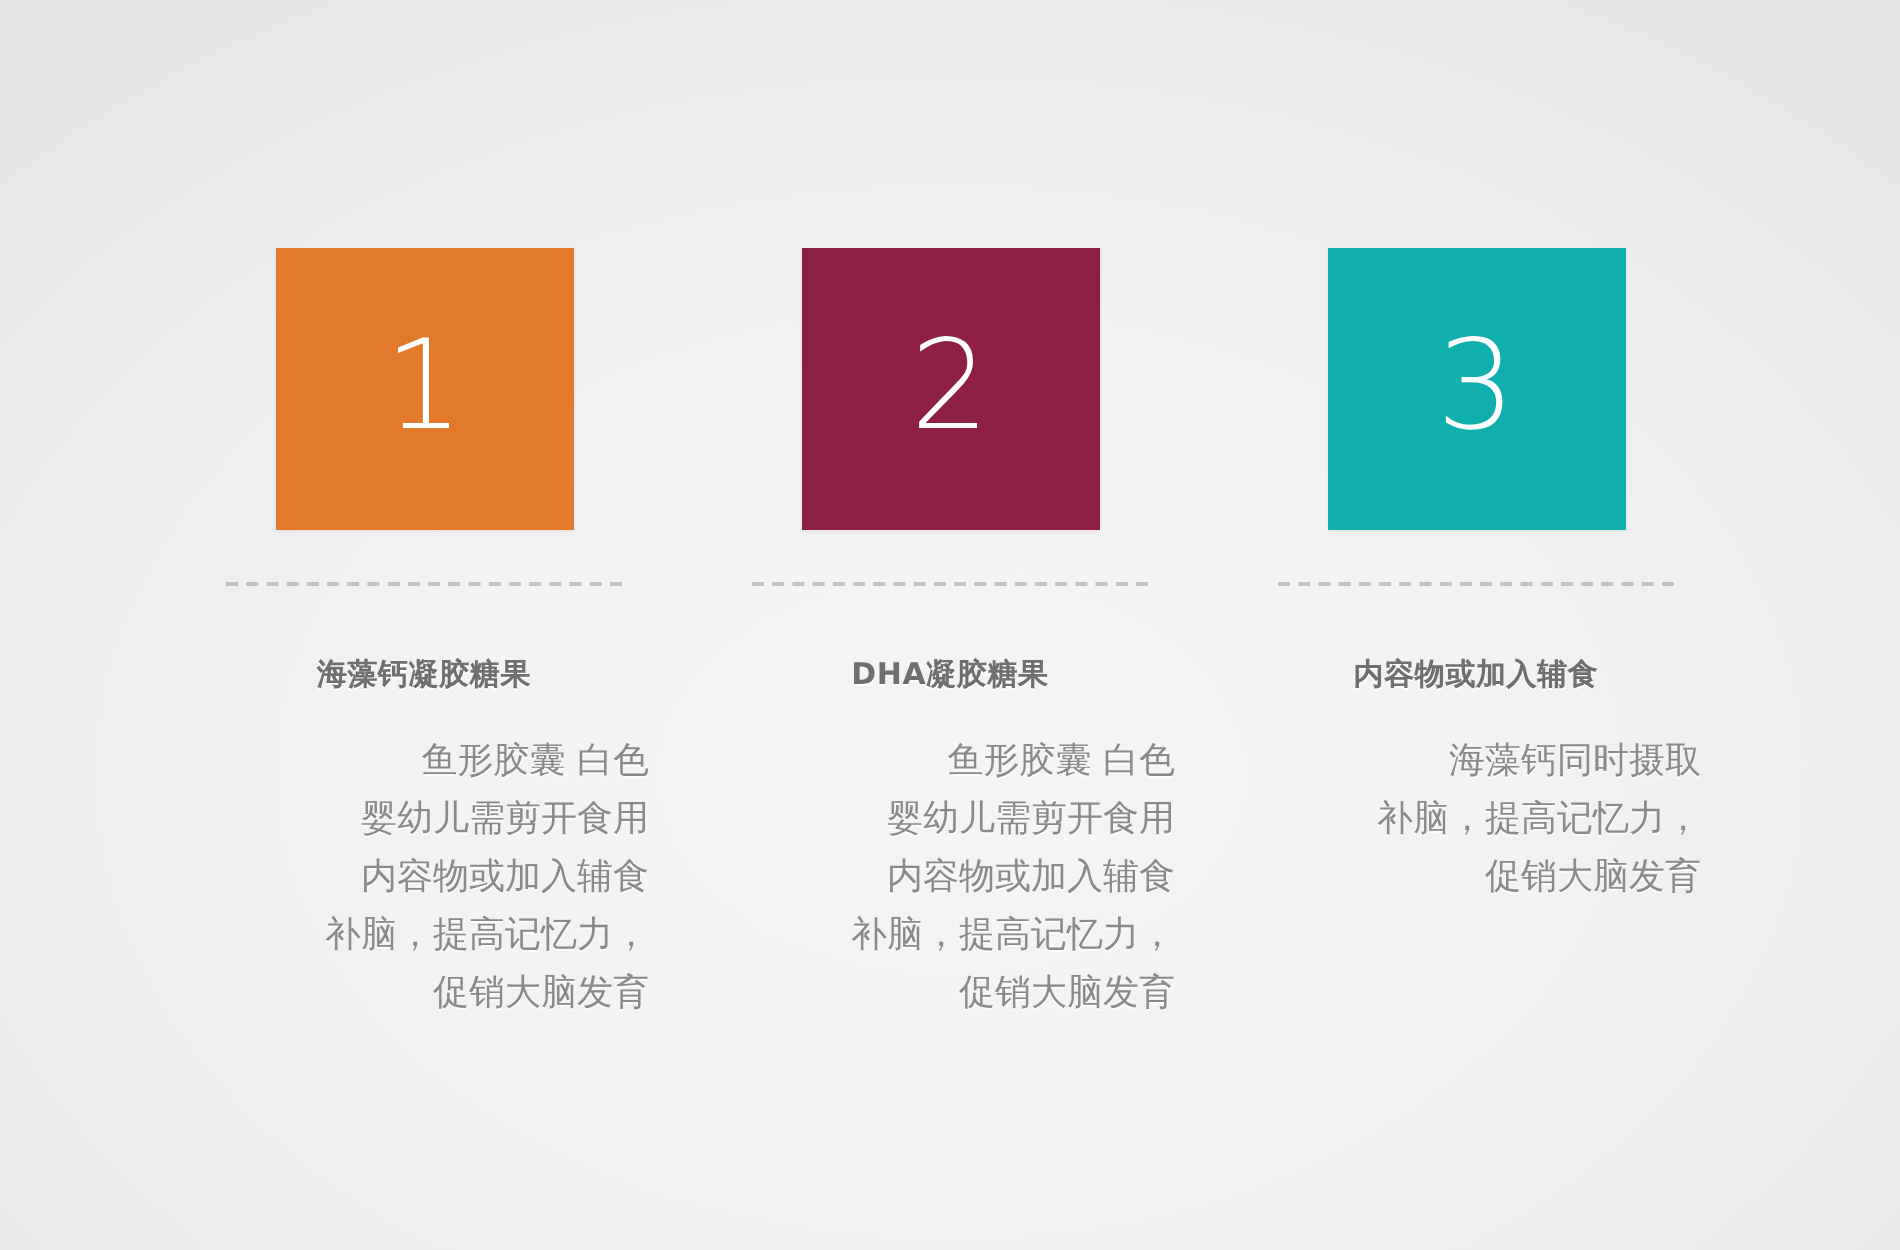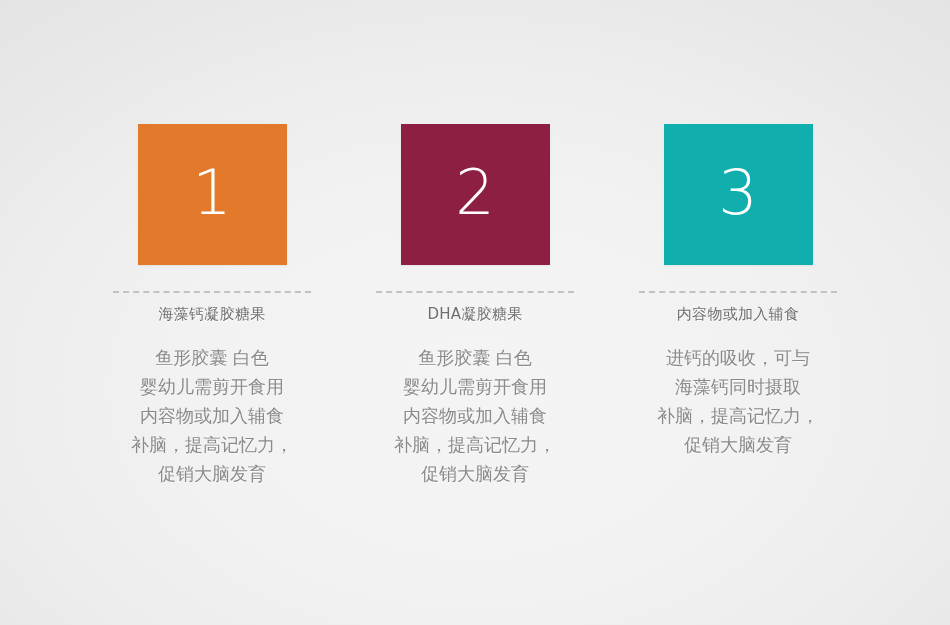--- a/index.html
+++ b/index.html
@@ -66,35 +66,35 @@
   }
 
   .divider {
     width: 198px;
     height: 0;
     margin-top: 26px;
     border-top: 2px dashed #c2c2c2;
   }
 
   .card-title {
-    margin-top: 12px;
+    margin-top: 35px;
     font-size: 15px;
-    font-weight: normal;
+    font-weight: bold;
     color: #6f6f6f;
     letter-spacing: 0.3px;
     text-align: right;
     line-height: 1.3;
     text-shadow: 0 1px 0 rgba(255,255,255,0.85);
   }
 
   .card-body {
     margin-top: 18px;
     font-size: 18px;
     color: #8a8a8a;
-    text-align: center;
+    text-align: right;
     line-height: 1.62;
     width: 225px;
     text-shadow: 0 1px 0 rgba(255,255,255,0.7);
   }
 
   .card-body .line {
     display: block;
     white-space: nowrap;
   }
 </style>
@@ -134,21 +134,20 @@
       </div>
     </div>
 
     <div class="column">
       <div class="tile" style="background-color: rgb(16, 175, 174);">
         <span class="tile-number">3</span>
       </div>
       <div class="divider"></div>
       <div class="card-title">内容物或加入辅食</div>
       <div class="card-body">
-        <span class="line">进钙的吸收，可与</span>
         <span class="line">海藻钙同时摄取</span>
         <span class="line">补脑，提高记忆力，</span>
         <span class="line">促销大脑发育</span>
       </div>
     </div>
 
   </div>
 </div>
 
 </body></html>

